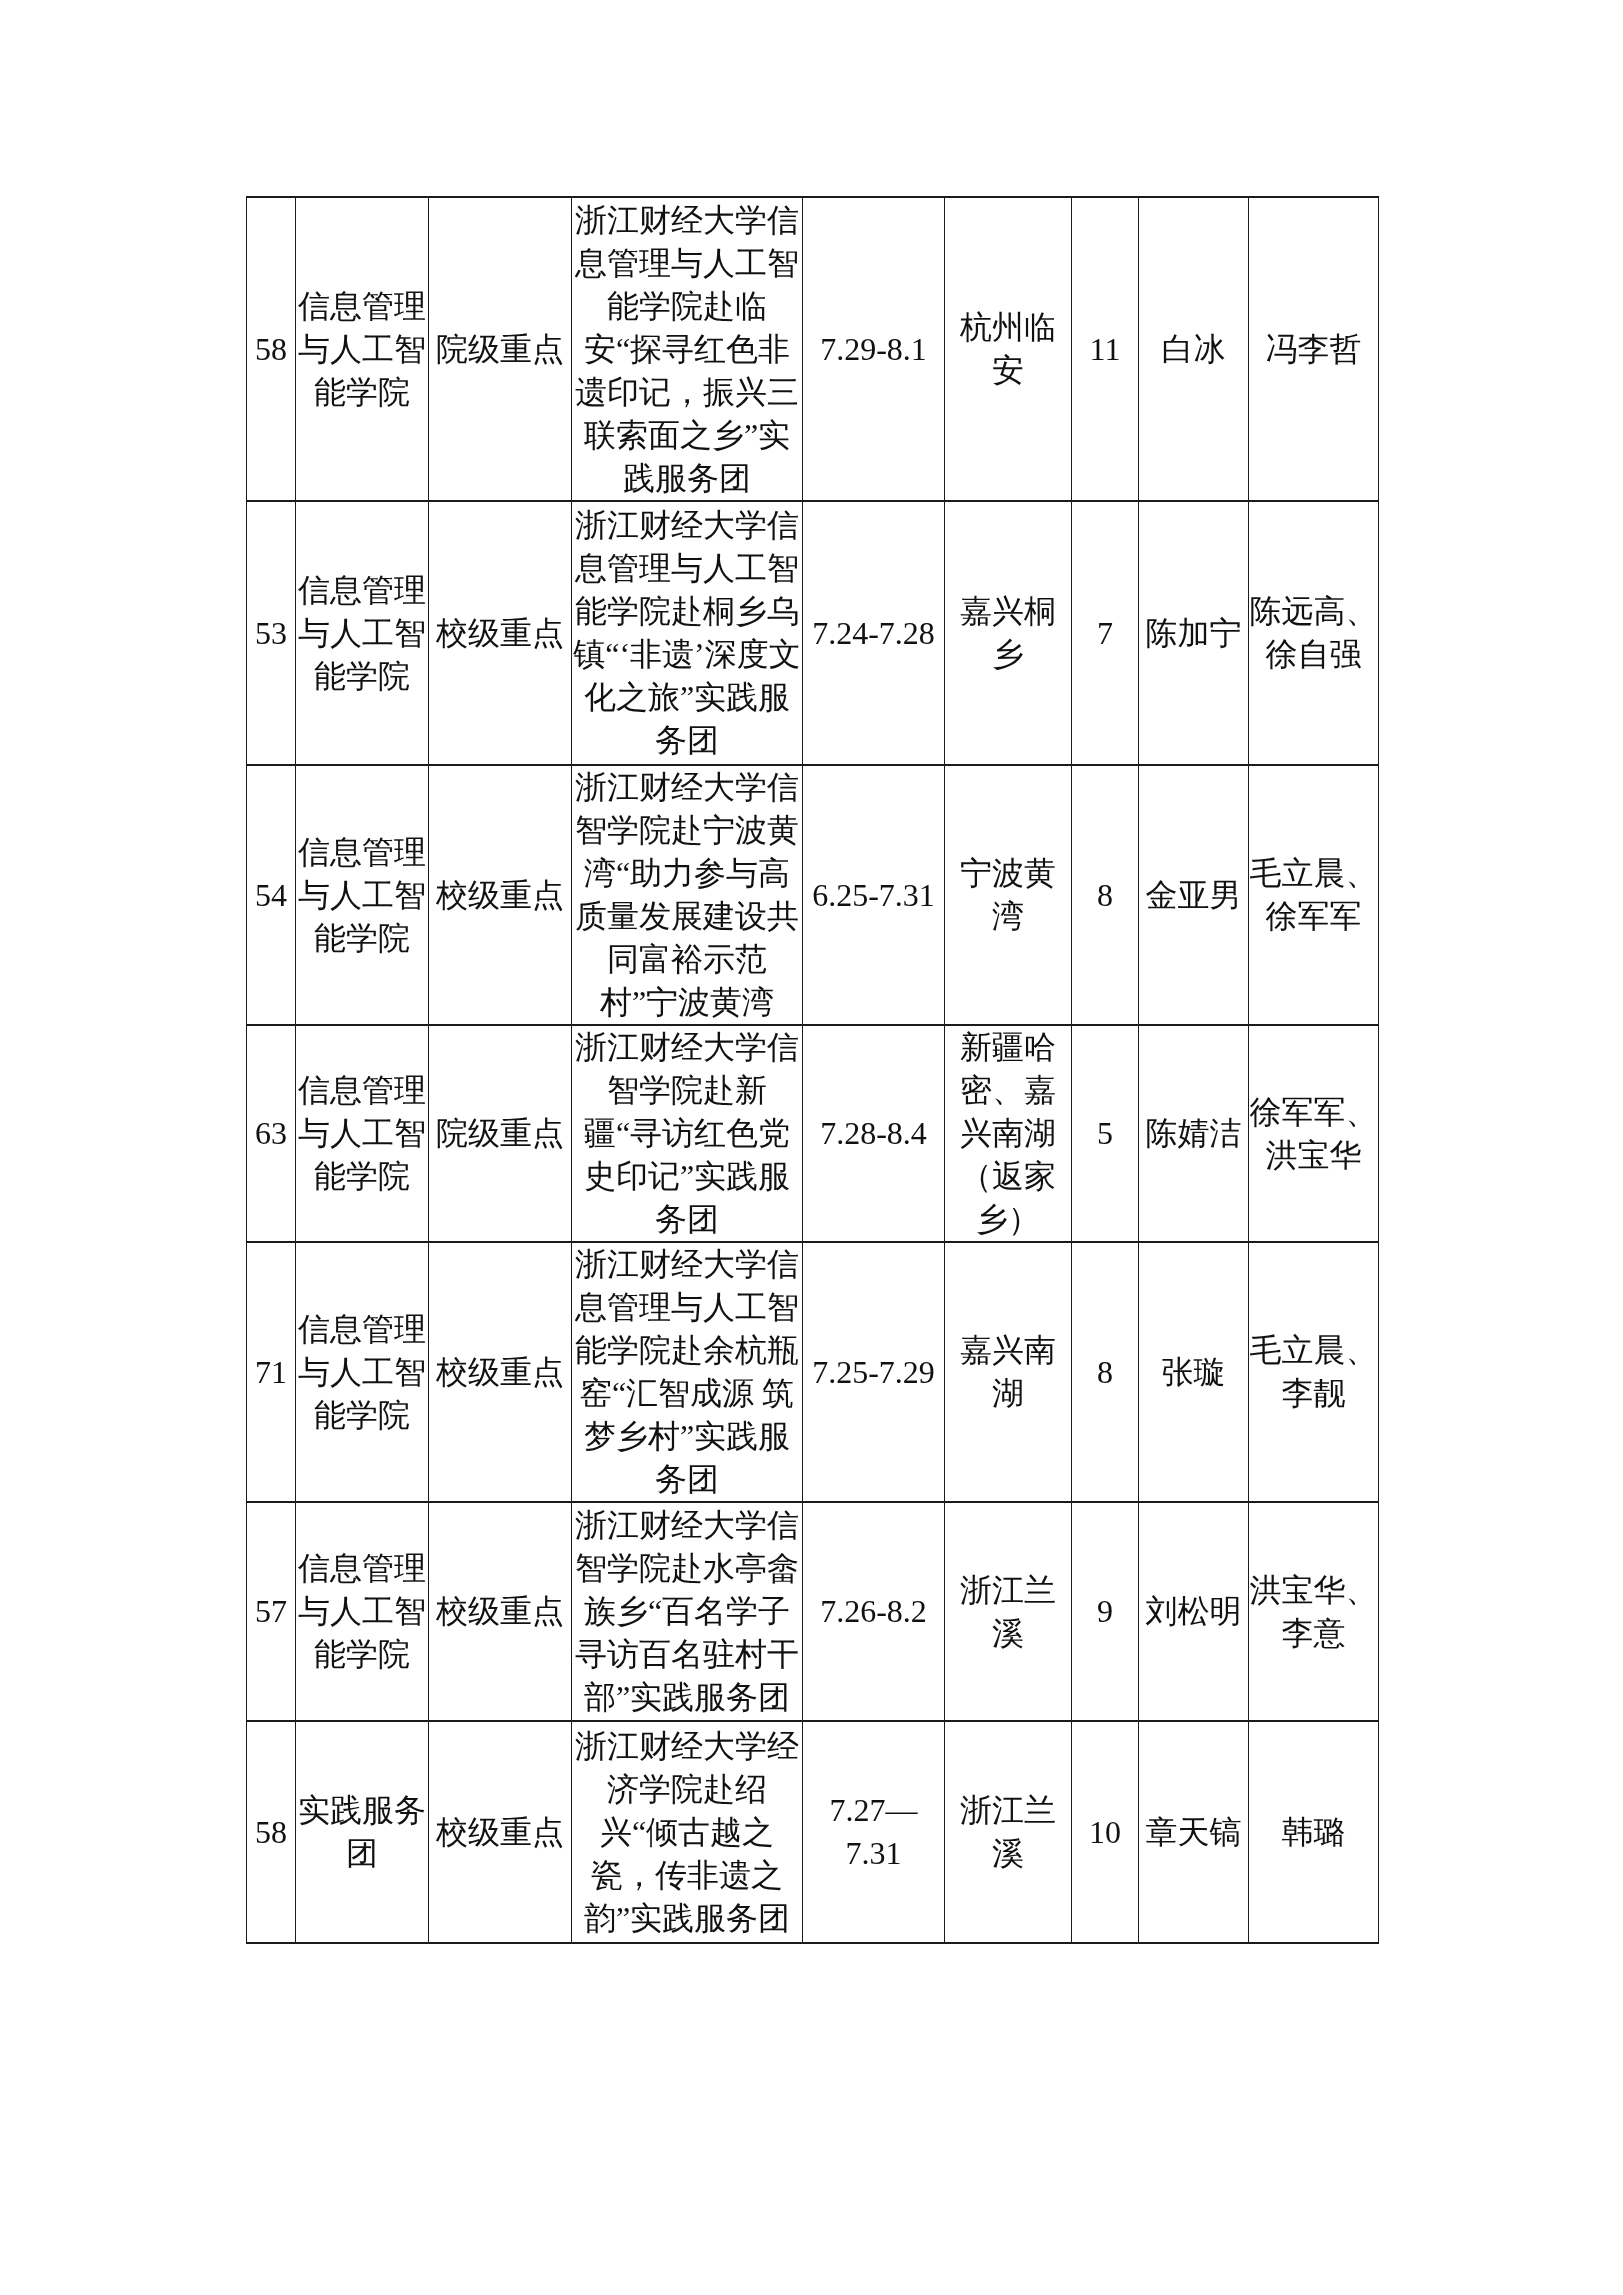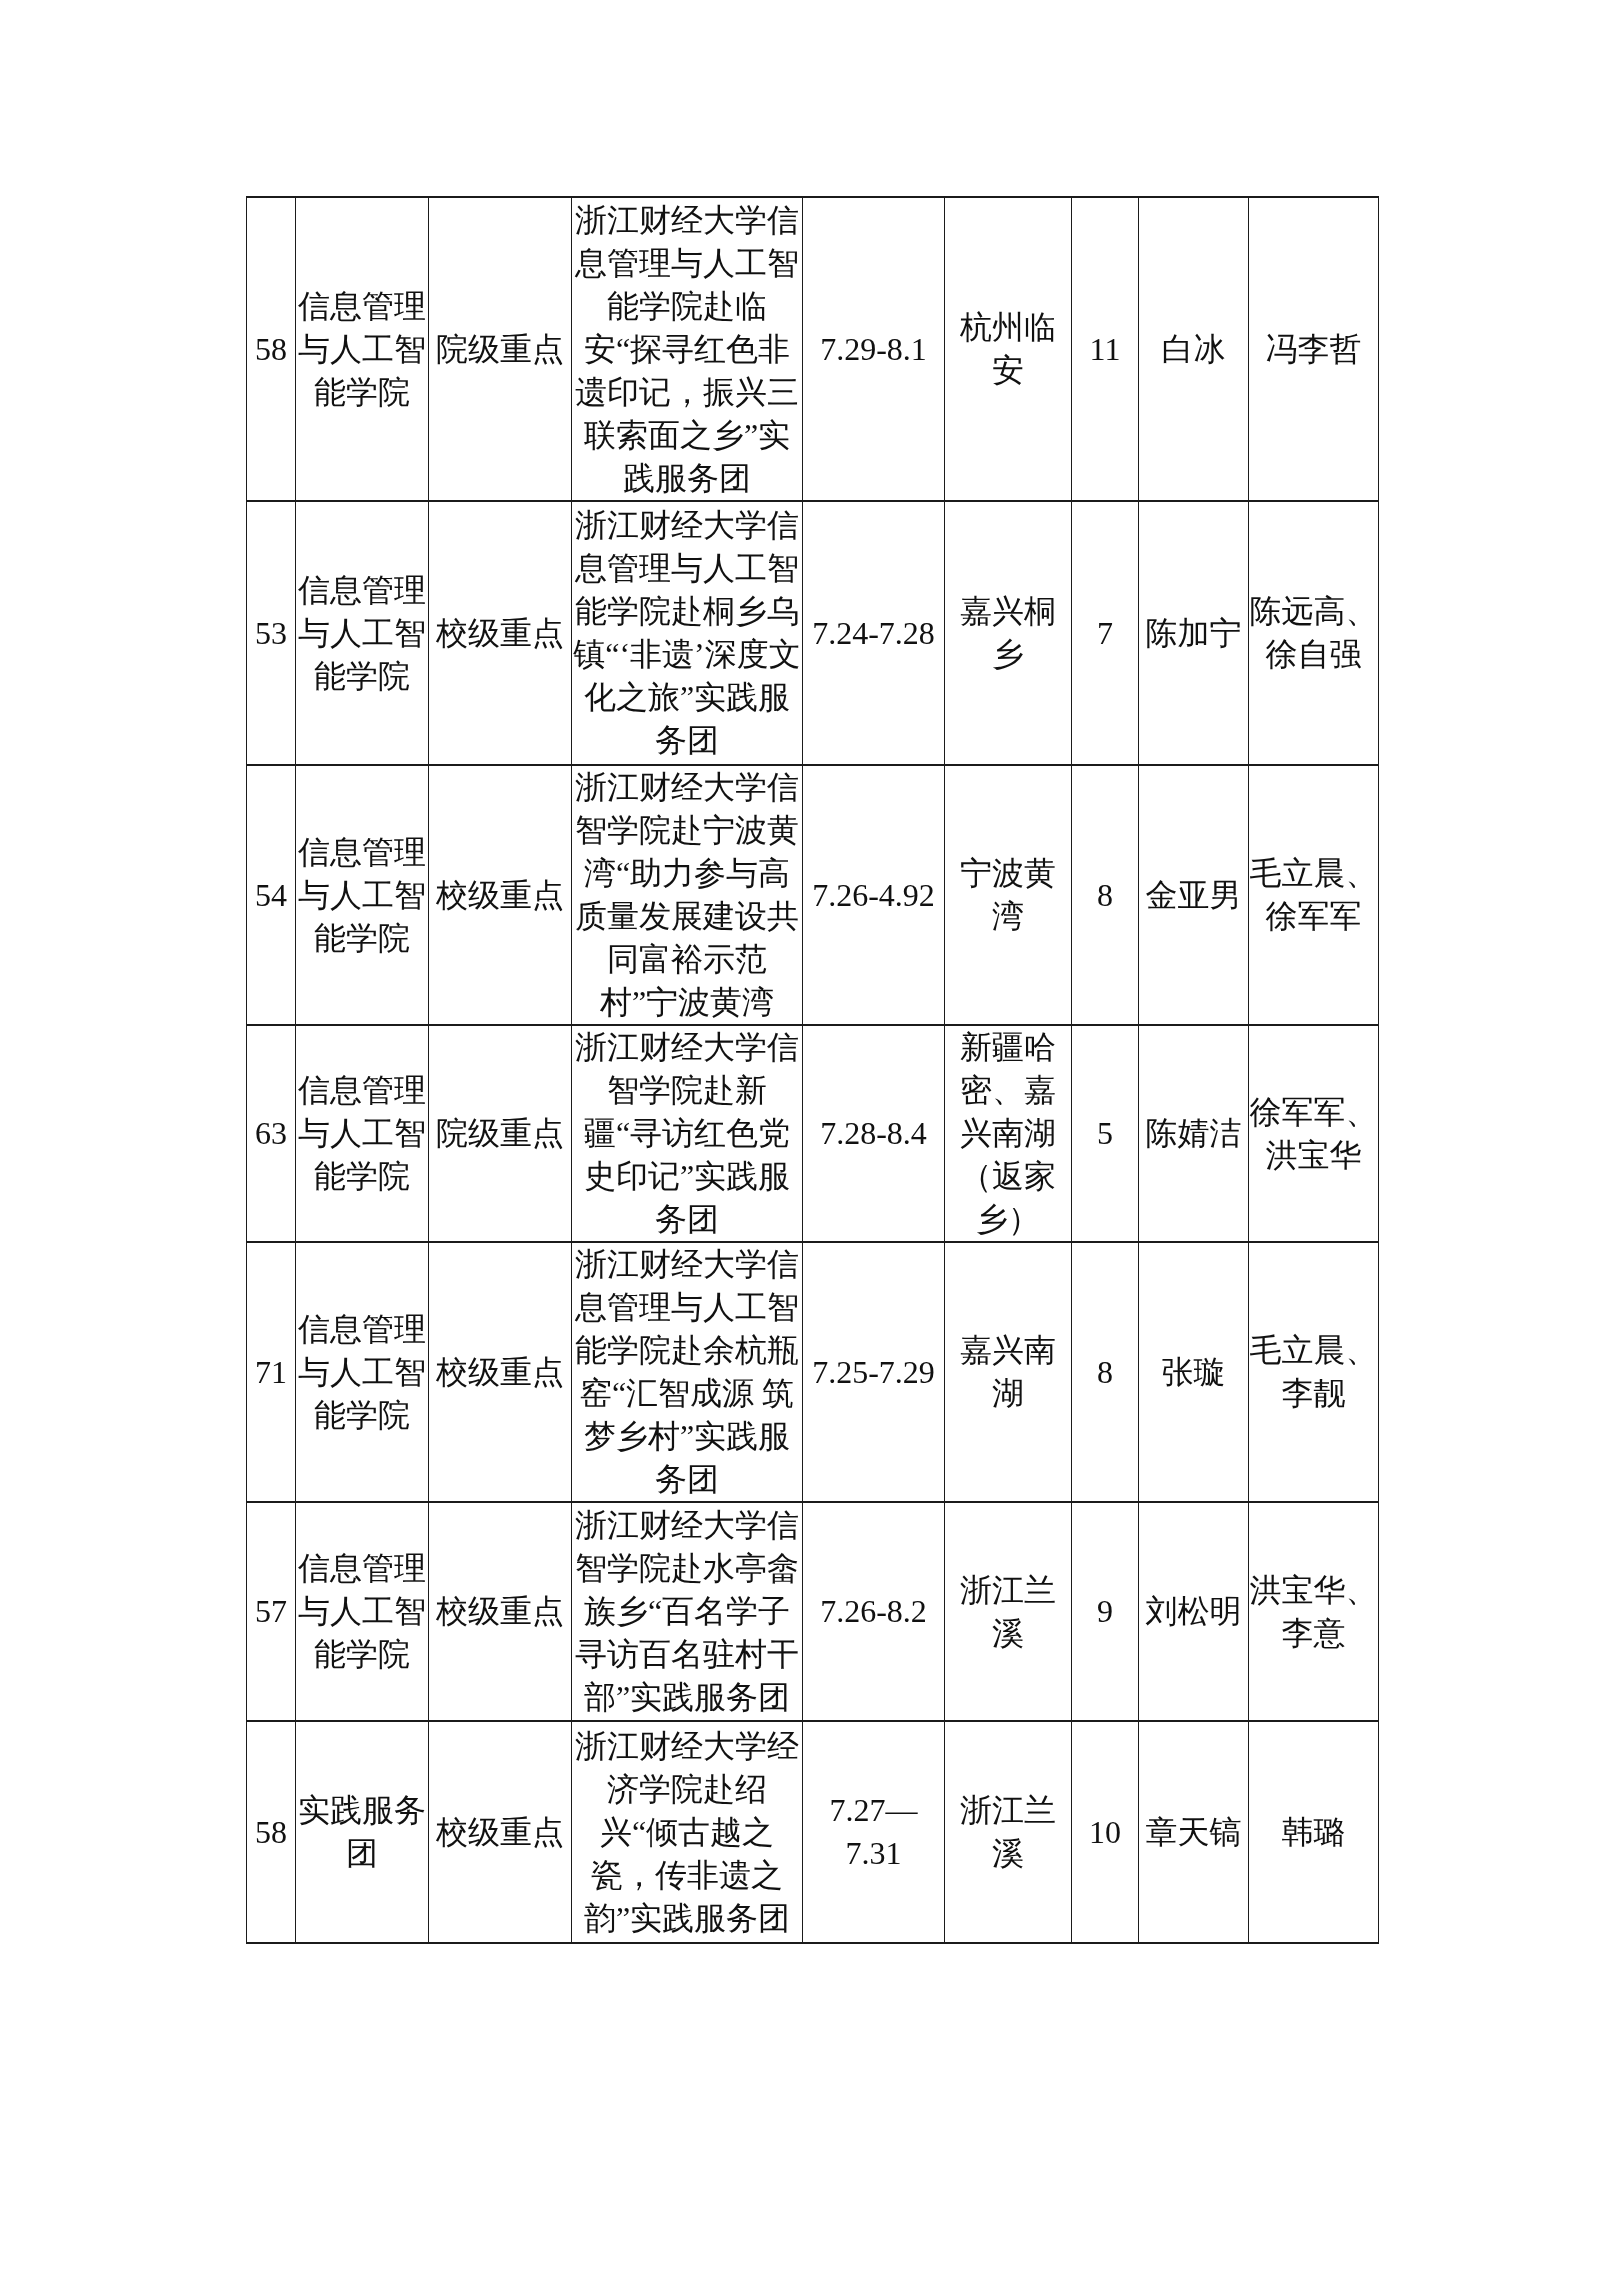--- a/index.html
+++ b/index.html
@@ -83,21 +83,21 @@
           <td class="c5">嘉兴桐乡</td>
           <td class="c6">7</td>
           <td class="c7">陈加宁</td>
           <td class="c8">陈远高、徐自强</td>
         </tr>
         <tr>
           <td class="c0">54</td>
           <td class="c1">信息管理与人工智能学院</td>
           <td class="c2">校级重点</td>
           <td class="c3">浙江财经大学信智学院赴宁波黄湾“助力参与高质量发展建设共同富裕示范村”宁波黄湾</td>
-          <td class="c4">7.26-4.92</td>
+          <td class="c4">6.25-7.31</td>
           <td class="c5">宁波黄湾</td>
           <td class="c6">8</td>
           <td class="c7">金亚男</td>
           <td class="c8">毛立晨、徐军军</td>
         </tr>
         <tr>
           <td class="c0">63</td>
           <td class="c1">信息管理与人工智能学院</td>
           <td class="c2">院级重点</td>
           <td class="c3">浙江财经大学信智学院赴新疆“寻访红色党史印记”实践服务团</td>

